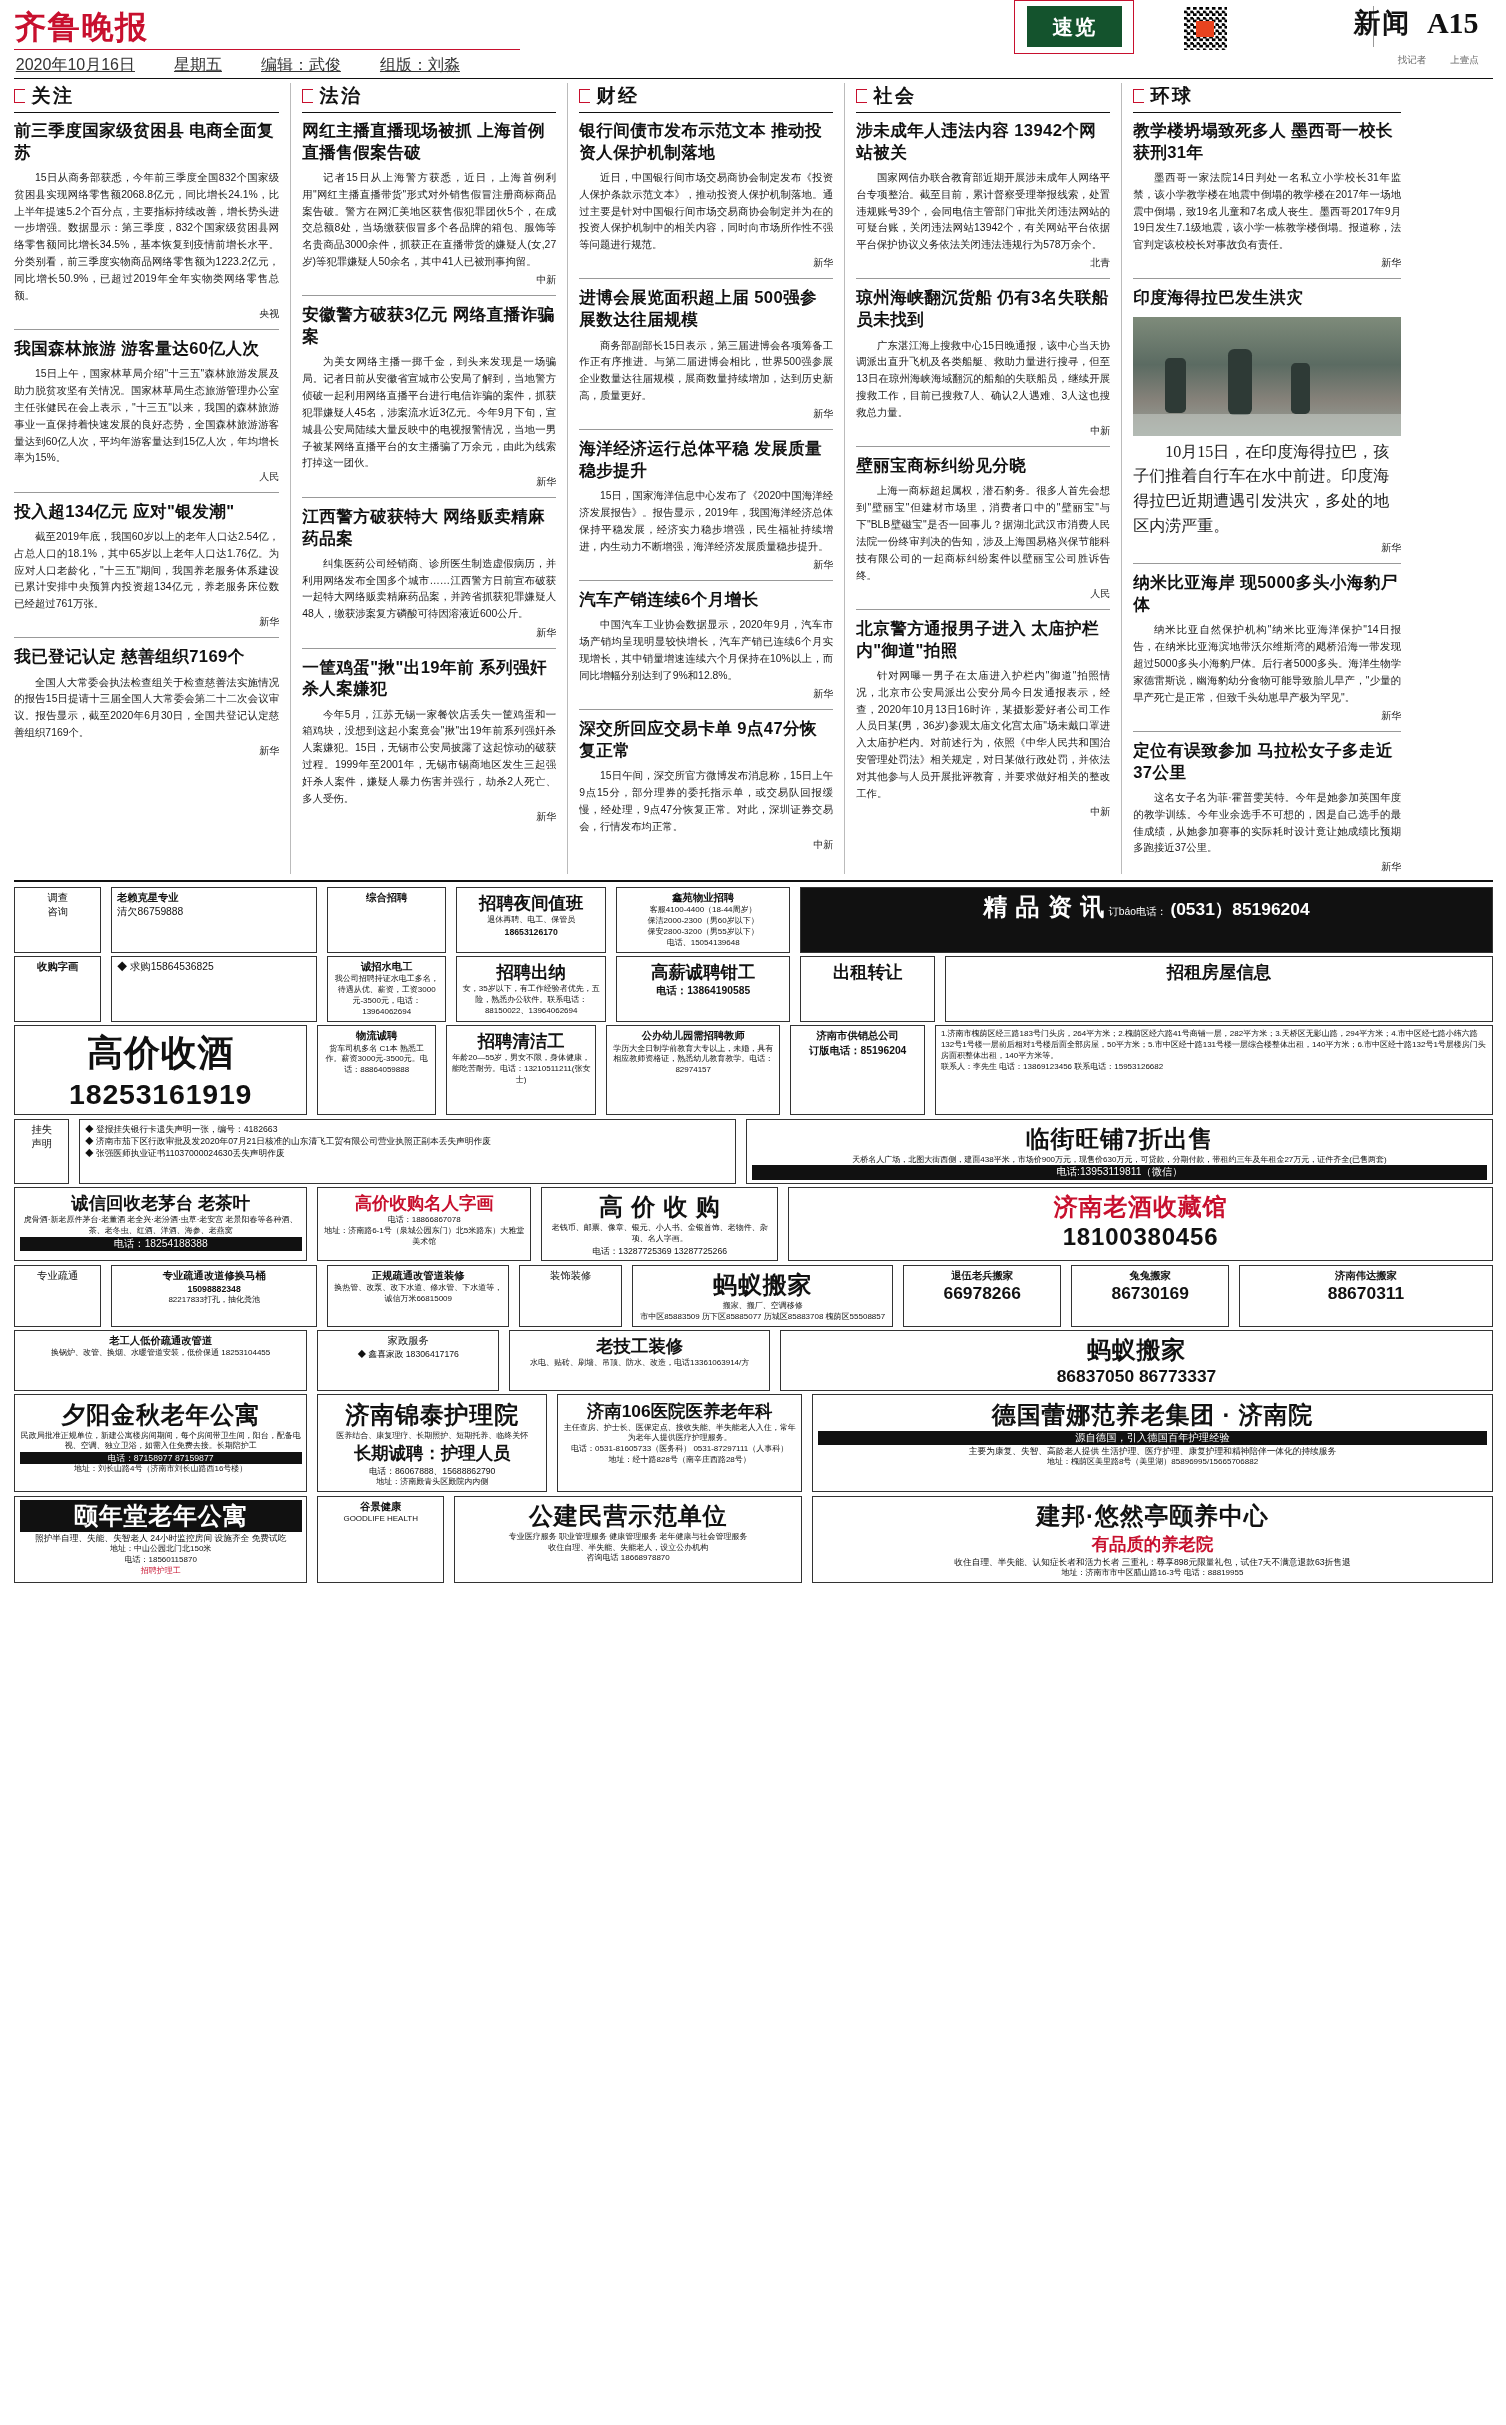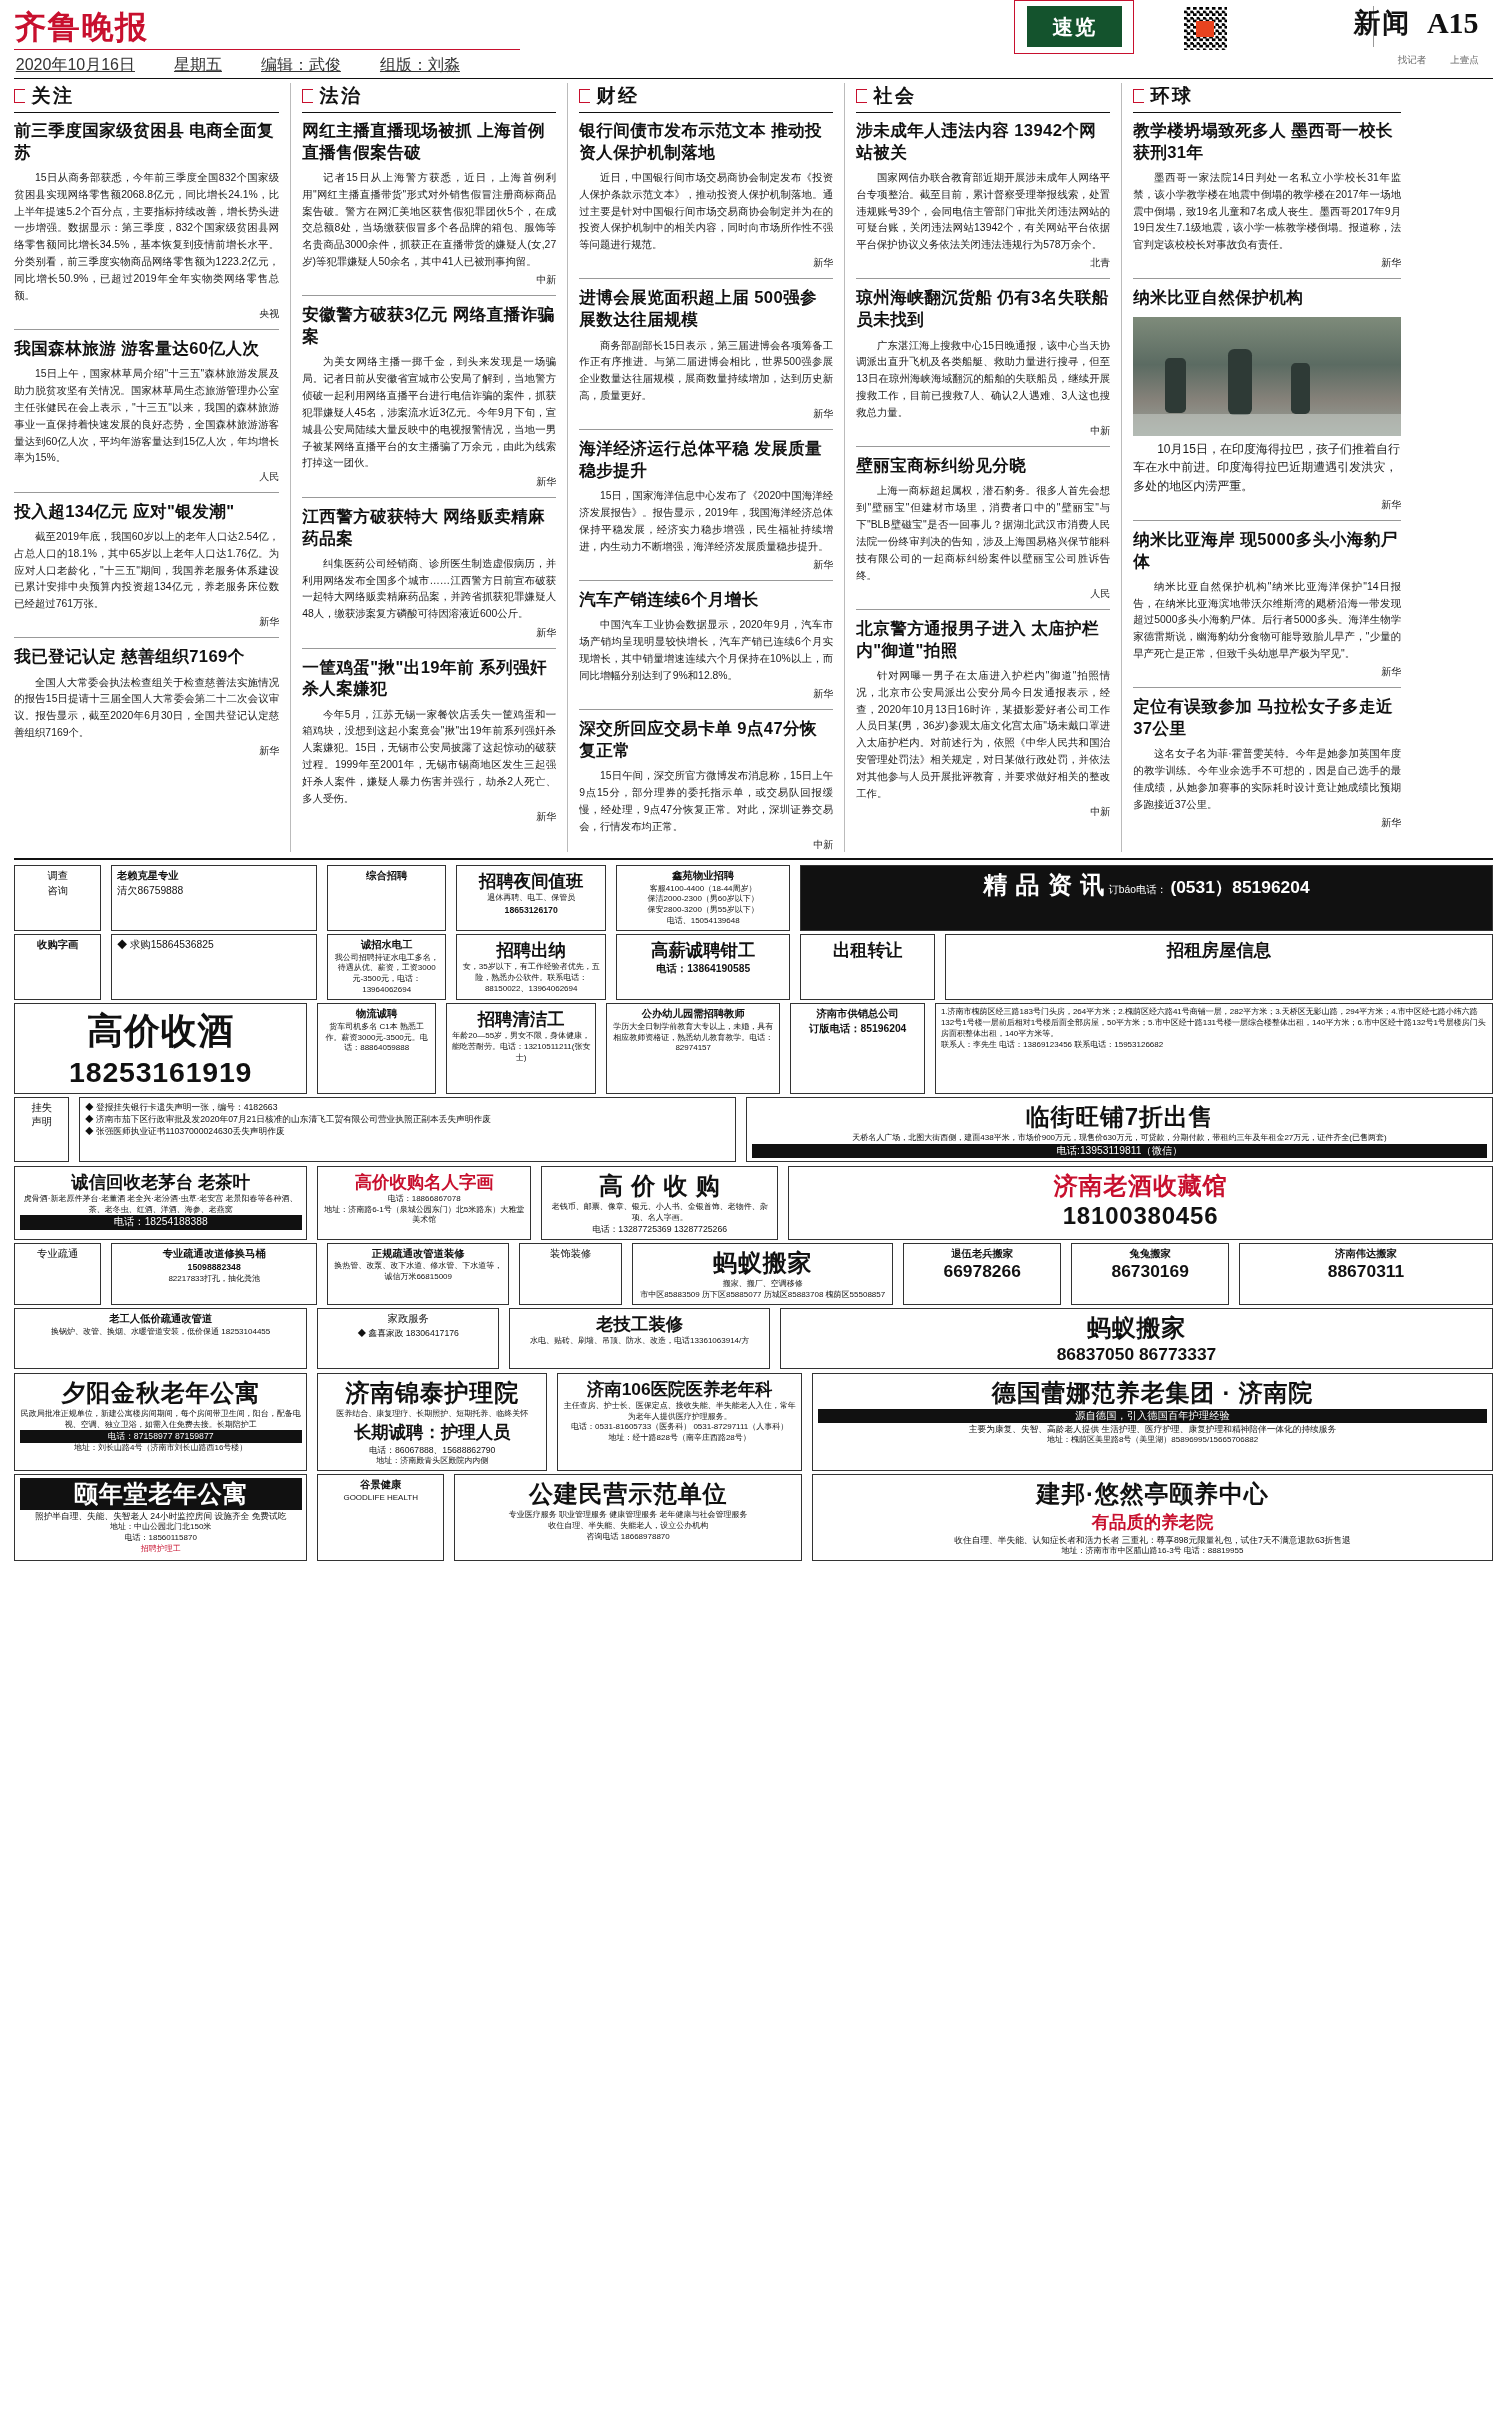--- a/index.html
+++ b/index.html
@@ -46,21 +46,21 @@
 
   .headline { font-size:16.6px; font-weight:700; line-height:1.32; margin:8px 0 6.3px; letter-spacing:0.4px; }
   .headline.first { margin-top:3.2px; }
   .body { font-size:10.4px; line-height:1.62; text-align:justify; text-indent:2em; color:#1a1a1a; }
   .src { text-align:right; font-size:10px; color:#222; margin-top:2.4px; }
   .rule { border-top:0.8px solid #999; margin:8px 0 1.6px; }
   .photo { width:100%; height:119px; margin:8px 0 3.2px; background:linear-gradient(#6e7f8c,#3b4a52);
            position:relative; overflow:hidden; }
   .photo.flood { background:linear-gradient(180deg,#7e8b7a 0%, #5b6b62 40%, #86827a 70%, #9aa49c 100%); }
   .photo .fig { position:absolute; background:#2e3a36; }
-  .cap { font-size:12px; line-height:1.55; text-indent:2em; color:#1a1a1a; }
+  .cap { font-size:16px; line-height:1.55; text-indent:2em; color:#1a1a1a;font-family:Liberation Serif, serif; }
 
   
   .ads { margin-top:6.3px; border-top:2.4px solid #111; padding-top:4.7px; }
   .adrow { display:flex; gap:10px; margin-bottom:3.2px; align-items:stretch; }
   .ad { border:0.8px solid #333; padding:3.2px 4.7px; position:relative; overflow:hidden; }
   .ad-title { font-weight:700; }
   .tiny { font-size:8px; line-height:1.35; }
   .sm { font-size:8.7px; line-height:1.4; }
   .md { font-size:10.3px; line-height:1.4; }
   .big { font-size:17.4px; font-weight:700; }
@@ -212,21 +212,21 @@
     <div class="col">
       <div class="sec-head">
         <span class="sec-mark"></span>
         <span class="sec-title">环球</span>
       </div>
       <div class="headline first">教学楼坍塌致死多人
 墨西哥一校长获刑31年</div>
       <div class="body">墨西哥一家法院14日判处一名私立小学校长31年监禁，该小学教学楼在地震中倒塌的教学楼在2017年一场地震中倒塌，致19名儿童和7名成人丧生。墨西哥2017年9月19日发生7.1级地震，该小学一栋教学楼倒塌。报道称，法官判定该校校长对事故负有责任。</div>
       <div class="src">新华</div>
       <div class="rule"></div>
-      <div class="headline">纳米比亚自然保护机构</div>
+      <div class="headline">印度海得拉巴发生洪灾</div>
       <div class="photo flood">
         <div class="fig" style="left:32px;top:41px;width:20.6px;height:55px;border-radius:4.7px;"></div>
         <div class="fig" style="left:95px;top:32px;width:24px;height:66px;border-radius:6.3px;"></div>
         <div class="fig" style="left:158px;top:46px;width:19px;height:51px;border-radius:4.7px;"></div>
         <div class="fig" style="left:0;top:97px;width:100%;height:22px;background:rgba(200,205,200,.55);"></div>
       </div>
       <div class="cap">10月15日，在印度海得拉巴，孩子们推着自行车在水中前进。印度海得拉巴近期遭遇引发洪灾，多处的地区内涝严重。</div>
       <div class="src">新华</div>
       <div class="rule"></div>
       <div class="headline">纳米比亚海岸

